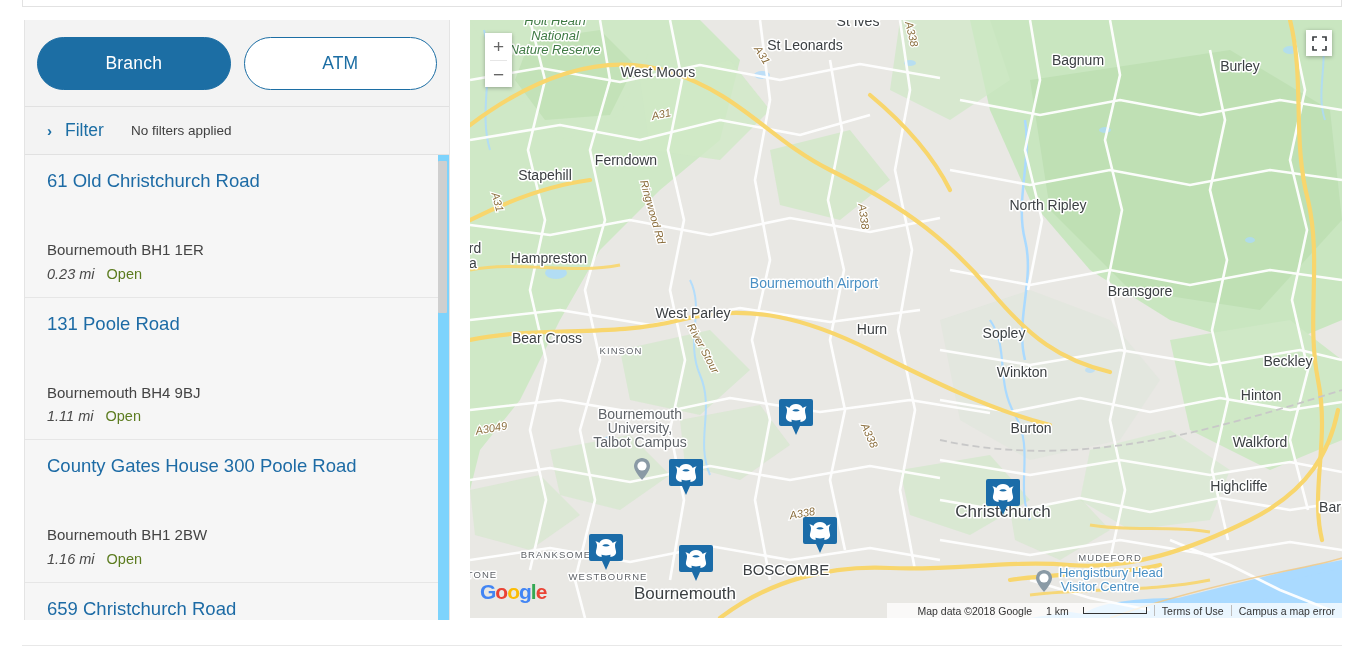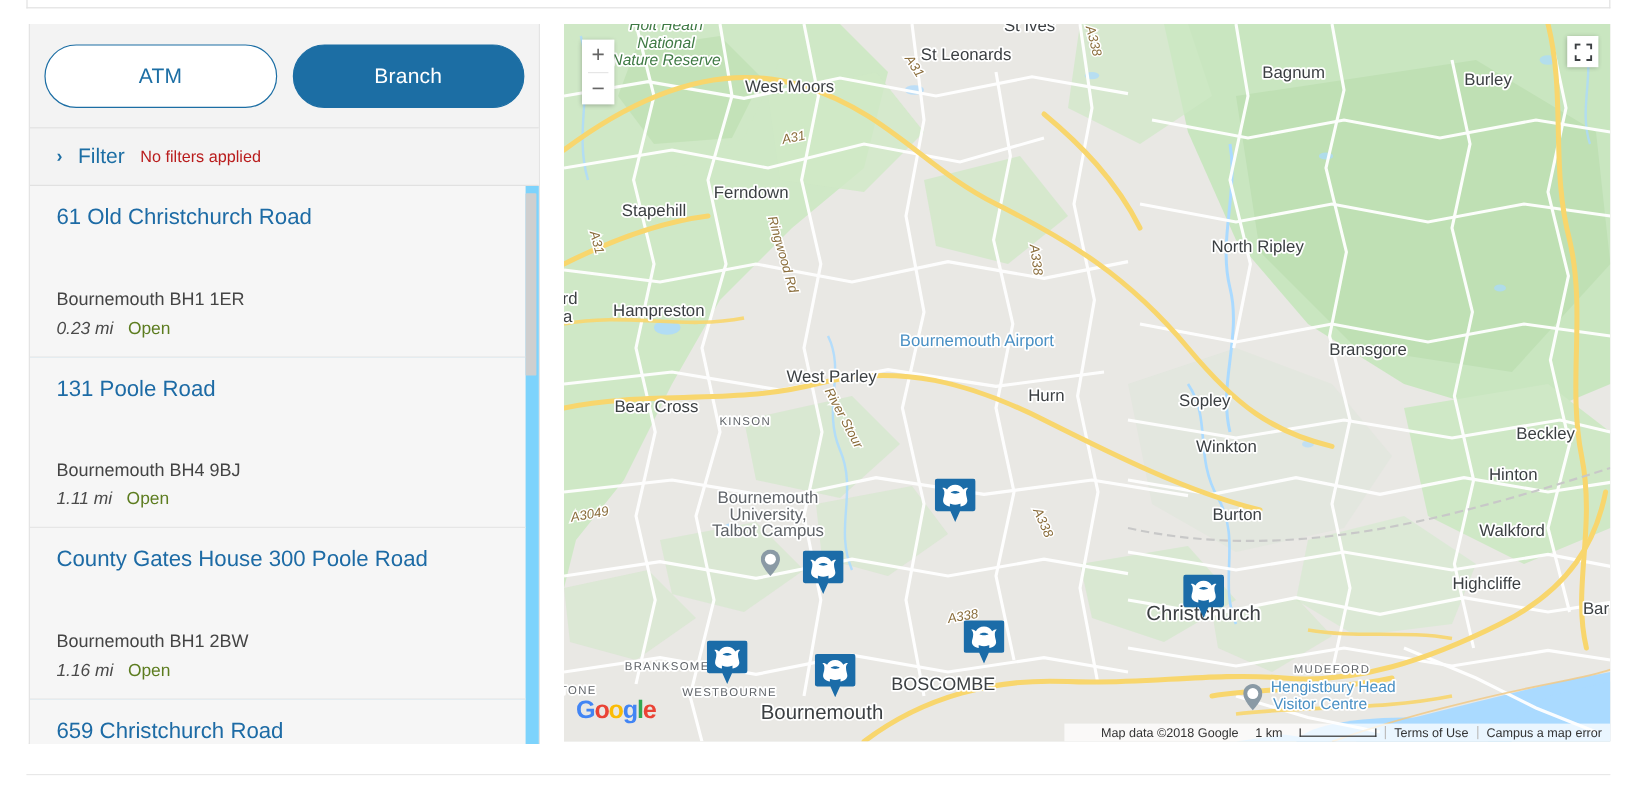--- a/index.html
+++ b/index.html
@@ -26,21 +26,21 @@
                 display:flex; align-items:center; justify-content:center;
                 cursor:pointer; letter-spacing:.2px; }
   .toggle-btn.active { background:#1c6ea4; color:#ffffff; border:1px solid #1c6ea4; }
   .toggle-btn.inactive { background:#ffffff; color:#1c6ea4; border:1.5px solid #1c6ea4; }
 
   .filter-bar { display:flex; align-items:center; gap:13px; height:49px;
                 padding:0 0 0 22px; border-top:1px solid #e1e1e1;
                 border-bottom:1px solid #e1e1e1; background:#f3f3f3; }
   .filter-chevron { color:#1c6ea4; font-size:15px; font-weight:600; line-height:1; }
   .filter-label { color:#1c6ea4; font-size:17.5px; cursor:pointer; }
-  .filter-status { color:#b91c1c; font-size:13.5px; margin-left:0; }
+  .filter-status { color:#404040; font-size:13.5px; margin-left:14px; }
 
   .list-wrap { position:relative; height:465px; background:#7dd3fc; overflow:hidden; }
   .list-scroll { position:absolute; inset:0 11px 0 0; }
   .branch-item { padding:14px 0 15px 22px; border-bottom:1px solid #e6e6e6;
                  background:#f6f6f6; cursor:pointer; }
   .branch-name { color:#1d6ba5; font-size:18.5px; line-height:1.25; margin-bottom:7px; }
   .branch-addr { color:#444444; font-size:15px; line-height:1.3; margin-bottom:6px;margin-top:48px; }
   .branch-meta { font-size:14.5px; }
   .branch-dist { color:#4a4a4a;font-style:italic; }
   .branch-status { color:#5c7c1f; margin-left:8px; }
@@ -80,25 +80,25 @@
 </head>
 <body>
 
 <div class="page">
 
   <div class="top-strip"></div>
 
   <div class="left-panel">
 
     <div class="toggle-row">
+      <div class="toggle-btn active">
+        <span>Branch</span>
+      </div>
       <div class="toggle-btn inactive">
         <span>ATM</span>
-      </div>
-      <div class="toggle-btn active">
-        <span>Branch</span>
       </div>
     </div>
 
     <div class="filter-bar">
       <span class="filter-chevron">›</span>
       <span class="filter-label">Filter</span>
       <span class="filter-status">No filters applied</span>
     </div>
 
     <div class="list-wrap">

